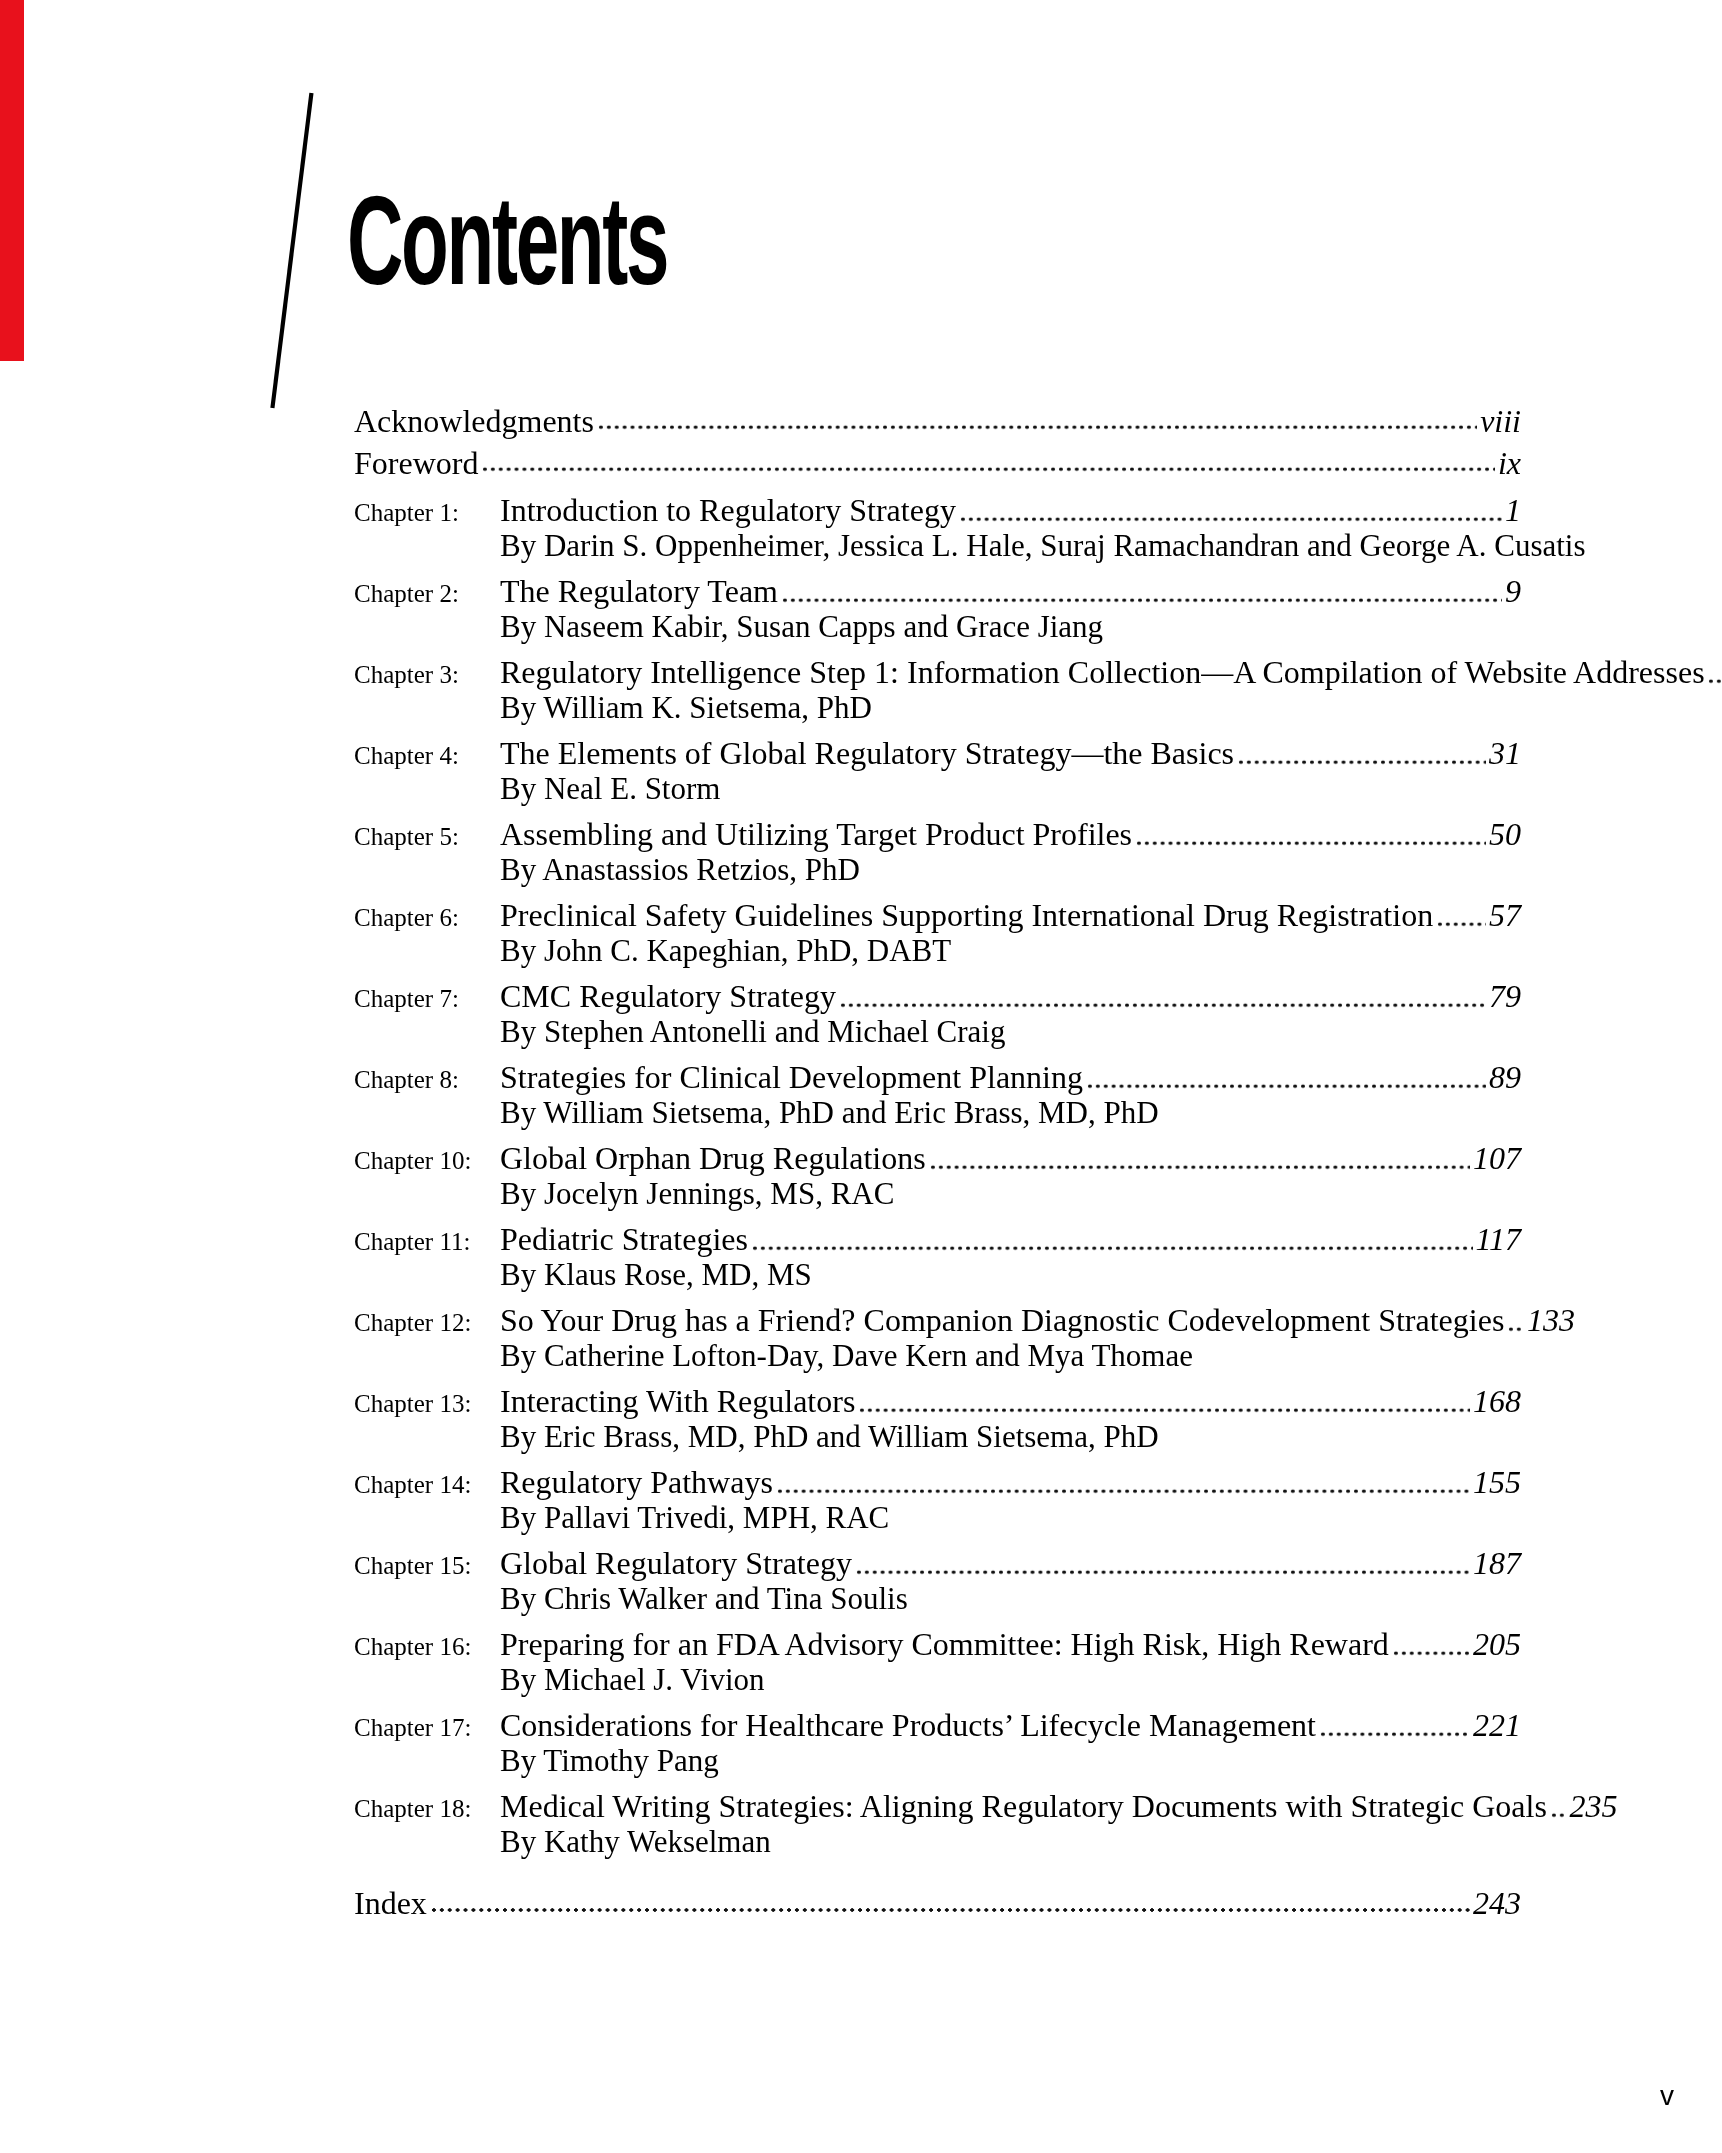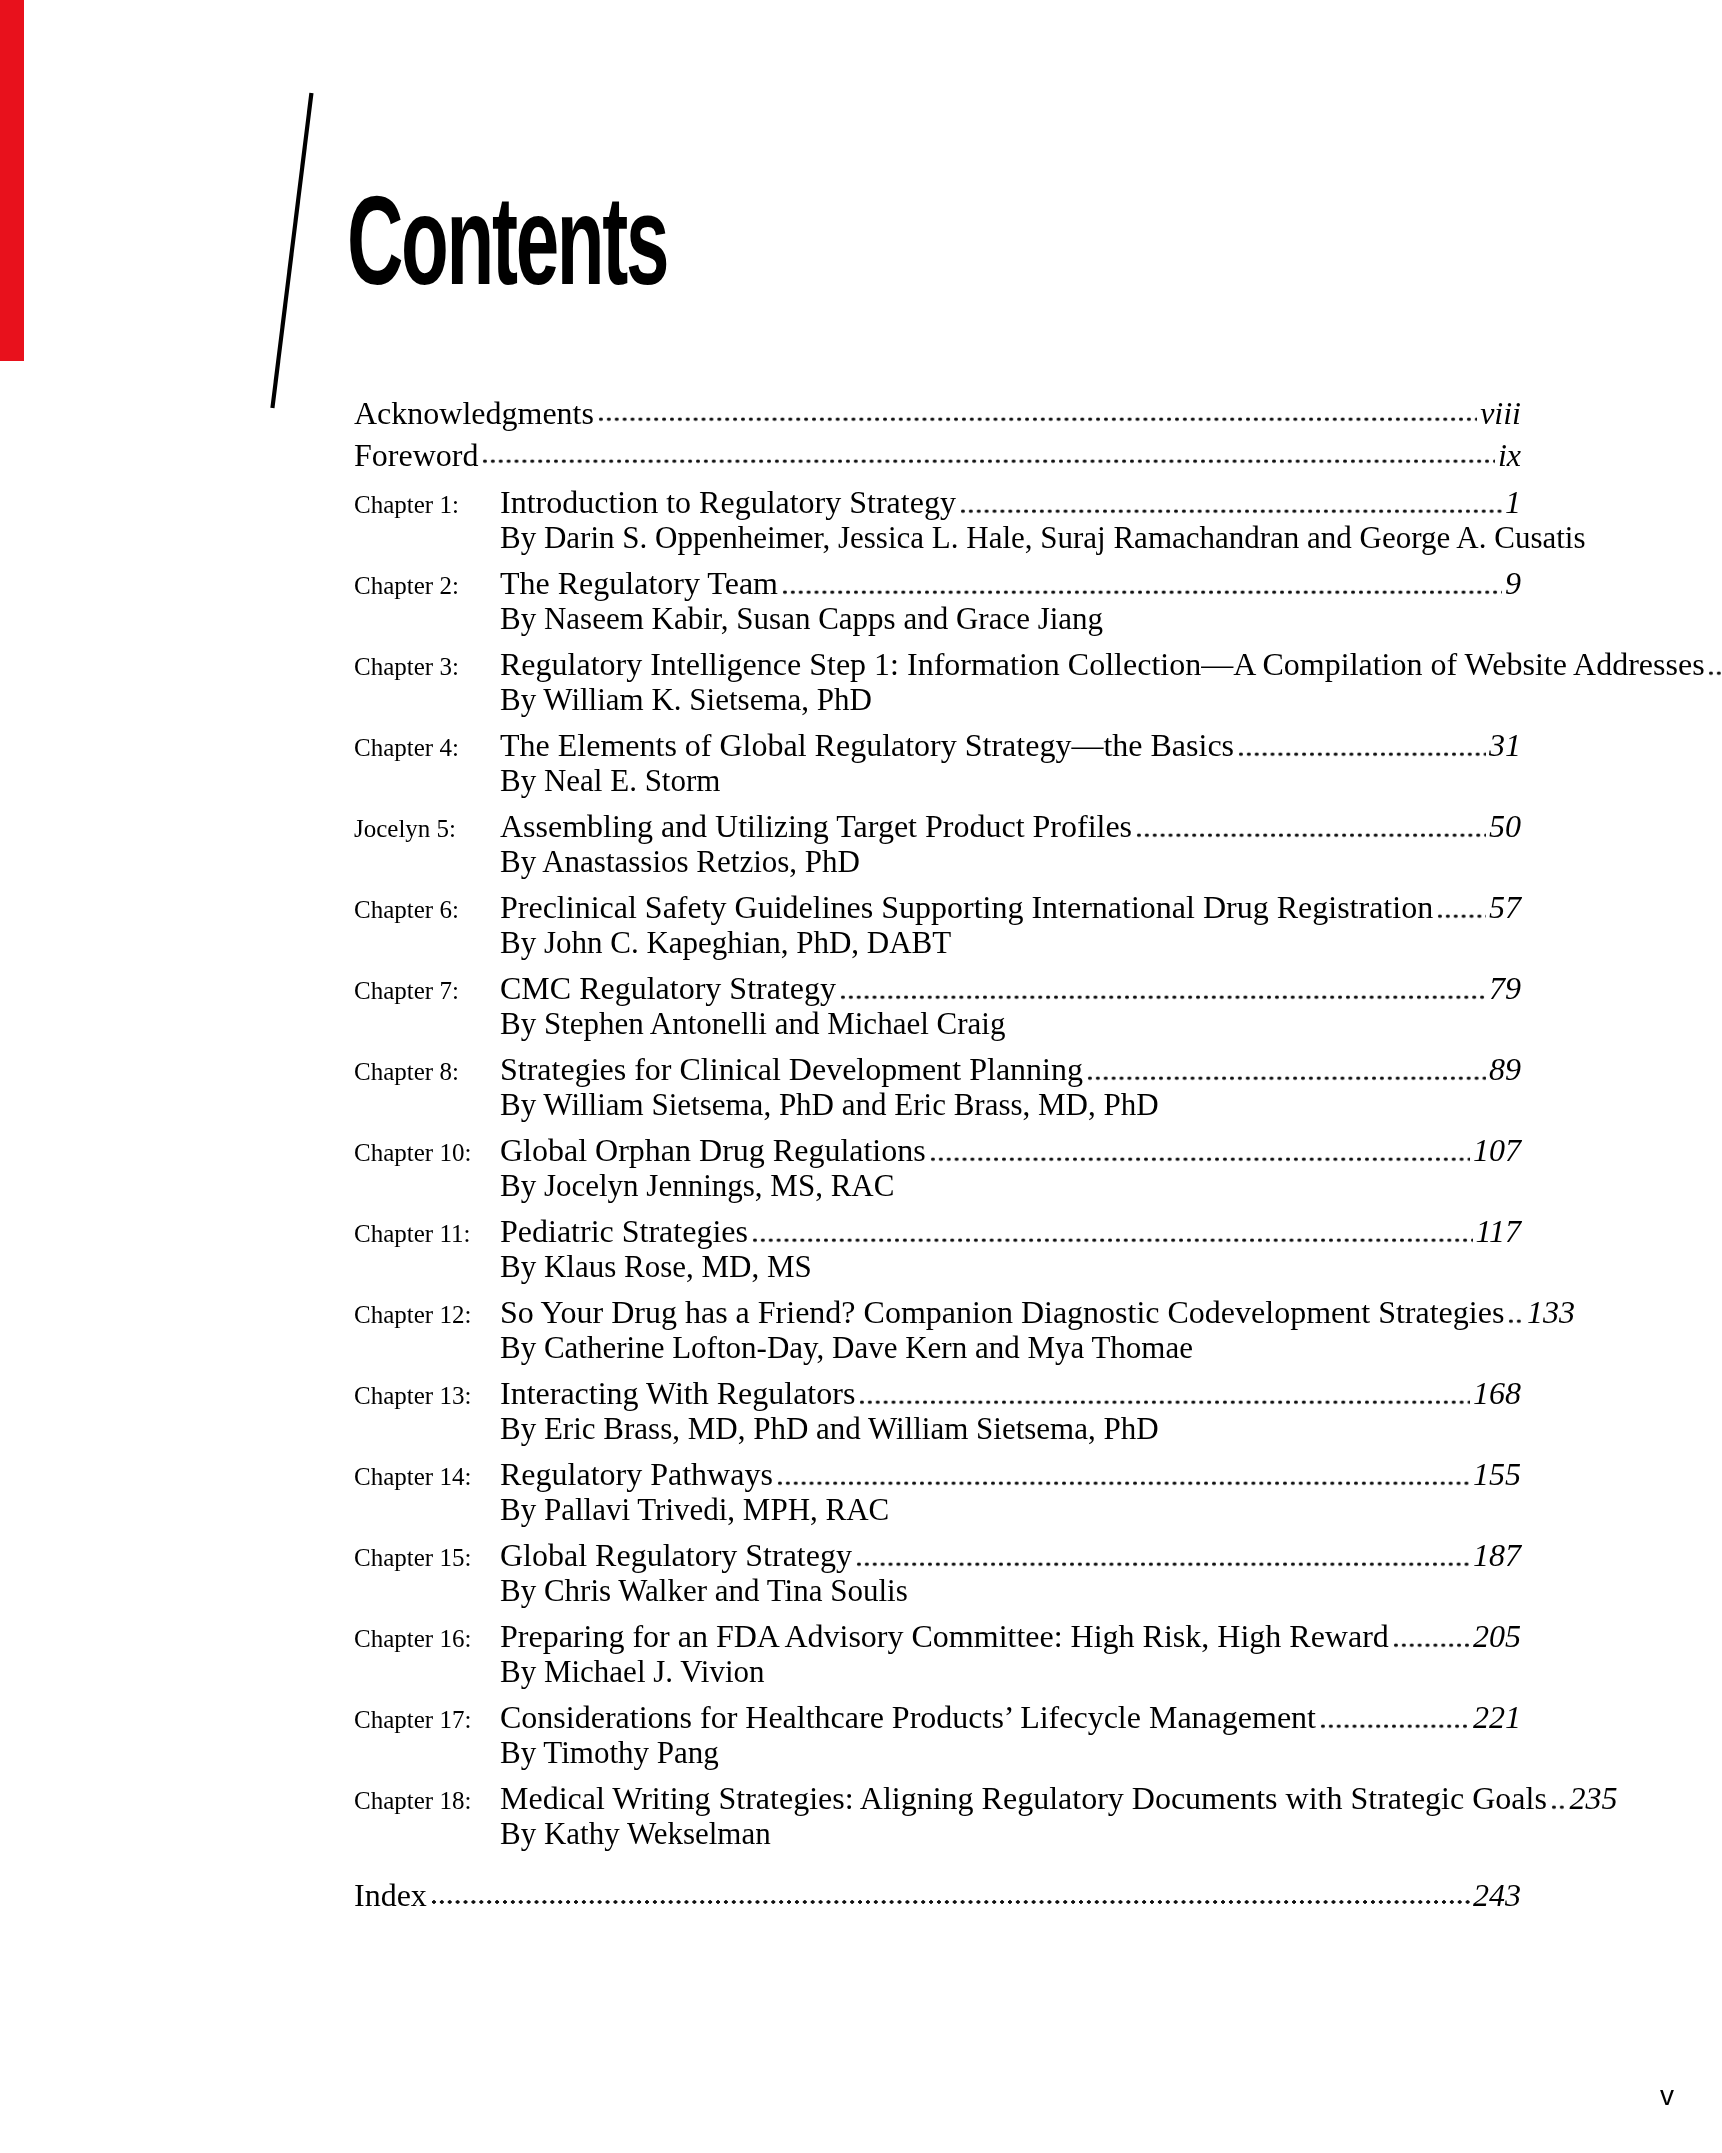--- a/index.html
+++ b/index.html
@@ -36,21 +36,21 @@
     line-height: 1;
     letter-spacing: -3.7px;
     transform: scaleX(0.62);
     transform-origin: left top;
     white-space: nowrap;
   }
 
   
   .toc {
     position: absolute;
-    left: 354px; top: 392px;
+    left: 354px; top: 400px;
     width: 1167px;
   }
 
   .row {
     display: flex;
     align-items: baseline;
     font-size: 32px;
     line-height: 34px;
     white-space: nowrap;
   }
@@ -165,21 +165,21 @@
       <span class="label">Chapter 4:</span>
       <span class="rowtext">The Elements of Global Regulatory Strategy—the Basics</span>
       <span class="dots"></span>
       <span class="pagenum">31</span>
     </div>
     <div class="authors">By Neal E. Storm</div>
   </div>
 
   <div class="entry">
     <div class="row">
-      <span class="label">Jocelyn 5:</span>
+      <span class="label">Chapter 5:</span>
       <span class="rowtext">Assembling and Utilizing Target Product Profiles</span>
       <span class="dots"></span>
       <span class="pagenum">50</span>
     </div>
     <div class="authors">By Anastassios Retzios, PhD</div>
   </div>
 
   <div class="entry">
     <div class="row">
       <span class="label">Chapter 6:</span>

